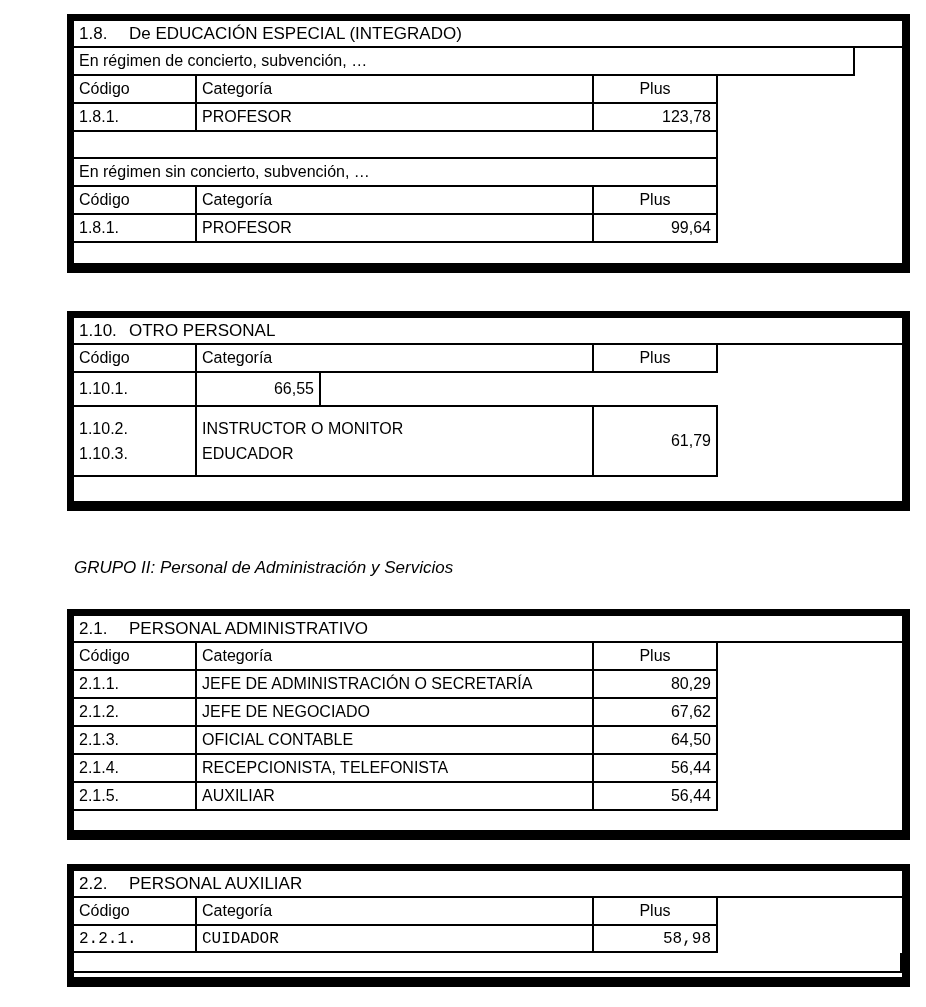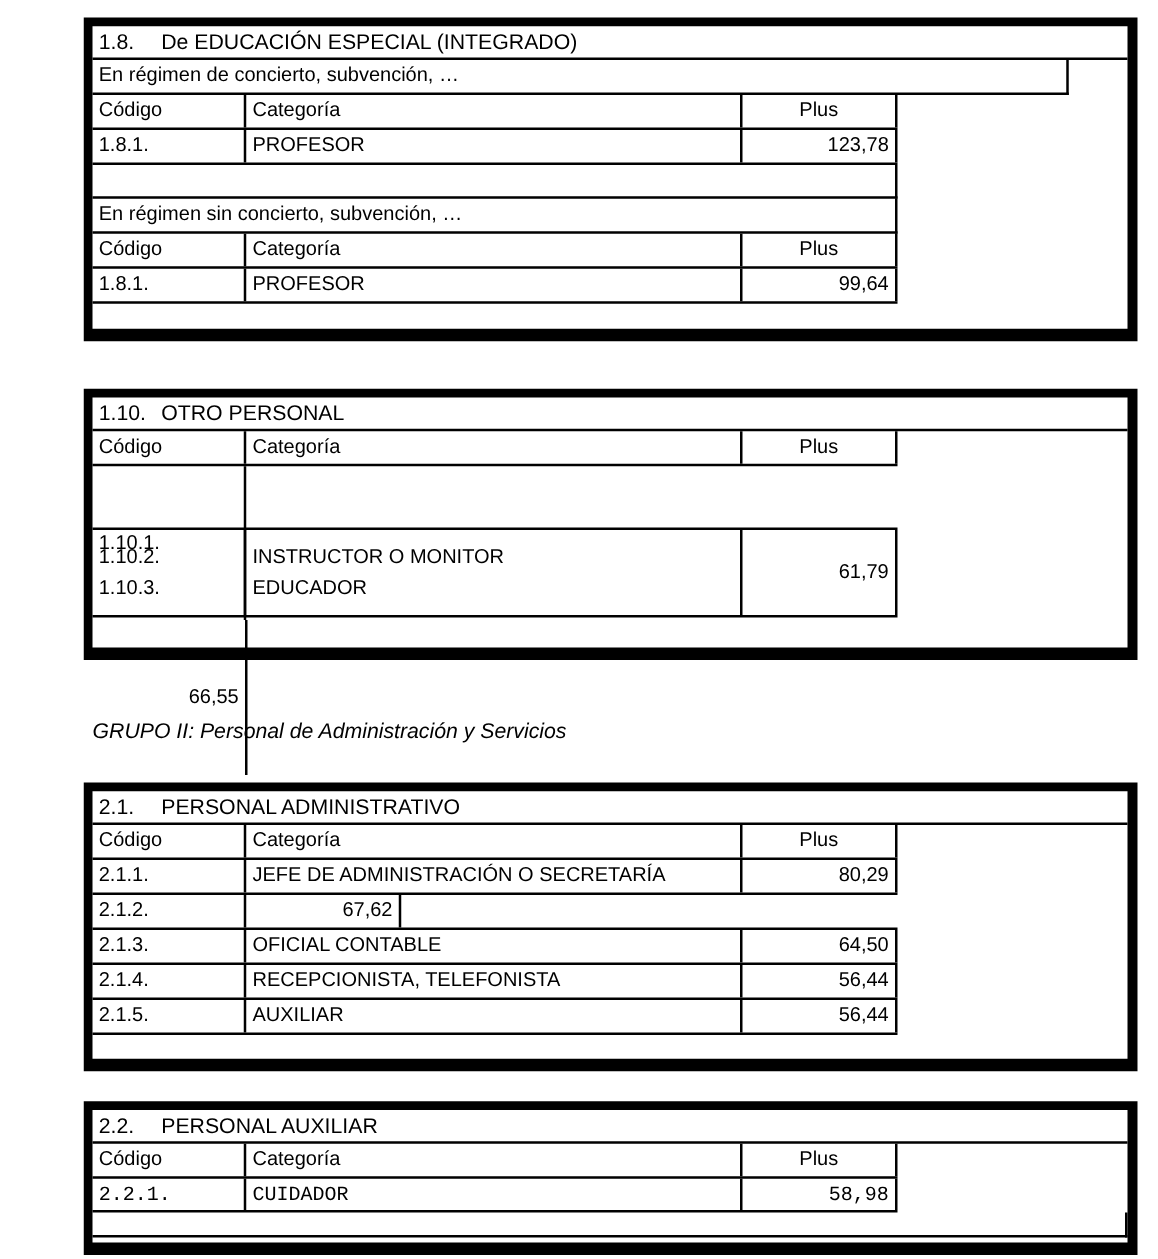--- a/index.html
+++ b/index.html
@@ -39,21 +39,21 @@
     border-right: 2px solid #000000;
     padding-left: 5px;
     overflow: hidden; white-space: nowrap;
   }
   .c.code { width: 123px; flex: 0 0 123px; }
   .c.cat  { width: 397px; flex: 0 0 397px; }
   .c.plus { width: 124px; flex: 0 0 124px; justify-content: flex-end; padding-right: 5px; padding-left: 0; text-align: center; }
   .c.plus.hdr { justify-content: center; padding-right: 0; }
   .c.multi { flex-direction: column; justify-content: center; align-items: flex-start; }
   .c.multi .ln { display: block; line-height: 25px; } .h27 { height: 27px; font-family: Liberation Mono, monospace; } .h28 { height: 28px; }
-  .h51 { height: 51px; flex-direction: column; } .h53 { height: 70px; }
+  .h51 { height: 34px; } .h53 { height: 70px; }
 
   .filler { border: none; }
   .f20 { height: 20px; } .f24 { height: 24px; } .f19 { height: 19px; }
   .filler-bordered {
     width: 100%; height: 20px;
     border-bottom: 2px solid #000000; border-right: 2px solid #000000;
   }
   .spacer4 { height: 4px; }
 
   #block-1-10 { margin-top: 38px; }
@@ -155,20 +155,21 @@
       <div class="c plus hdr">Plus</div>
     </div>
 
     <div class="trow h28">
       <div class="c code">2.1.1.</div>
       <div class="c cat">JEFE DE ADMINISTRACIÓN O SECRETARÍA</div>
       <div class="c plus">80,29</div>
     </div>
     <div class="trow h28">
       <div class="c code">2.1.2.</div>
+      <div class="c cat">JEFE DE NEGOCIADO</div>
       <div class="c plus">67,62</div>
     </div>
     <div class="trow h28">
       <div class="c code">2.1.3.</div>
       <div class="c cat">OFICIAL CONTABLE</div>
       <div class="c plus">64,50</div>
     </div>
     <div class="trow h28">
       <div class="c code">2.1.4.</div>
       <div class="c cat">RECEPCIONISTA, TELEFONISTA</div>

